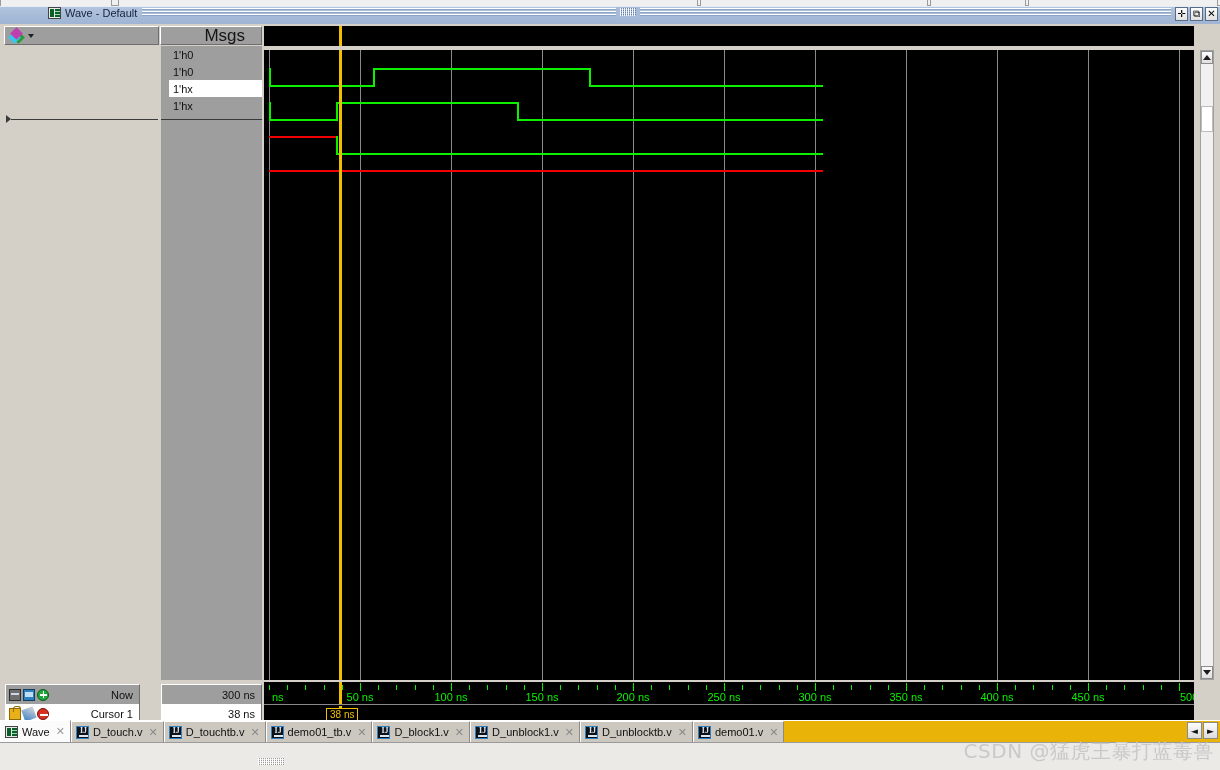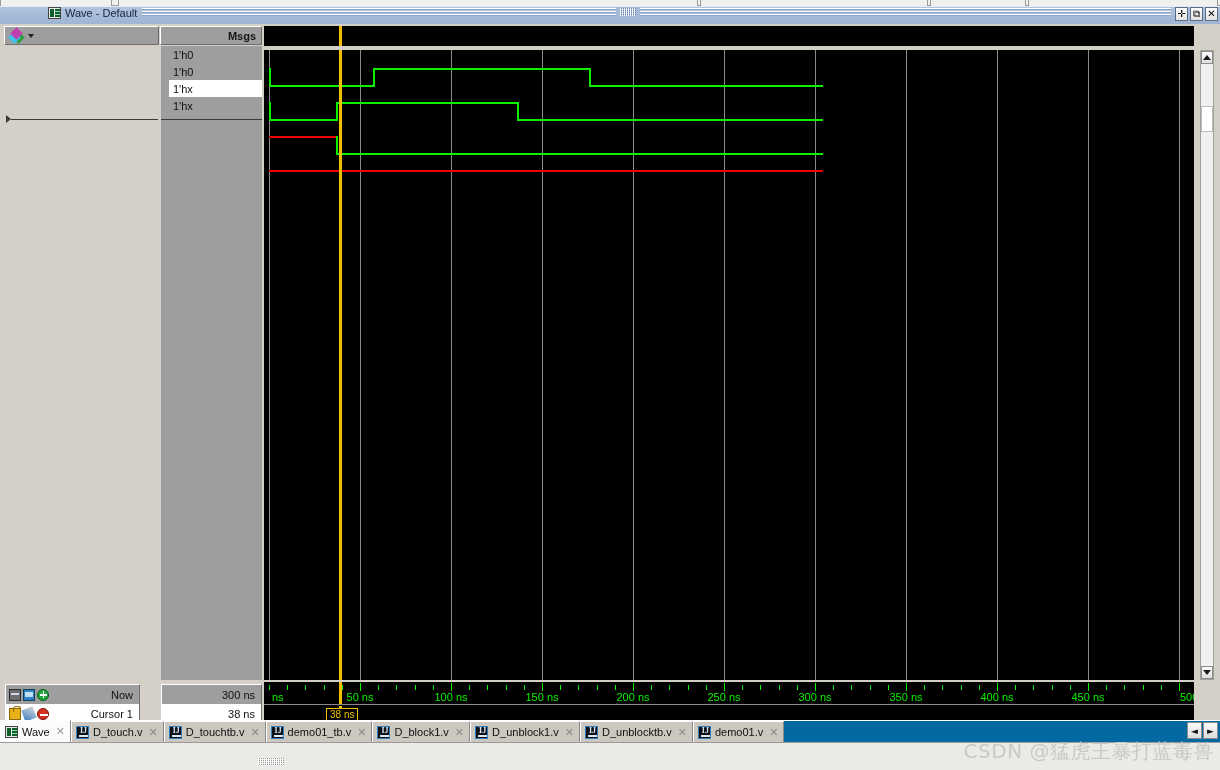--- a/index.html
+++ b/index.html
@@ -111,21 +111,21 @@
   .caret-dn {
     width: 0; height: 0; border-left: 3.5px solid transparent;
     border-right: 3.5px solid transparent; border-top: 4px solid #202020;
     margin-left: 4px; flex: none;
   }
   .hdr-msgs {
     width: 102px; height: 19px; background: #9e9e9e;
     border: 1px solid #ffffff; border-right: 1px solid #6e6e6e;
     border-bottom: 1px solid #6e6e6e; margin-left: 1px;
     display: flex; align-items: center; justify-content: flex-end;
-    padding-right: 5px; color: #151515; font-size: 11px; font-weight: bold;
+    padding-right: 16px; color: #151515; font-size: 17px;
   }
 
   
   .names-col {
     position: absolute; left: 5px; top: 22px; width: 154px; height: 634px;
     background: #9e9e9e; overflow: hidden;
   }
   .vals-col {
     position: absolute; left: 161px; top: 22px; width: 101px; height: 634px;
     background: #9e9e9e; overflow: hidden;
@@ -283,21 +283,21 @@
     background: repeating-conic-gradient(#ffffff 0% 25%, #e4e4e4 0% 50%) 0 0/2px 2px;
   }
   .hsb.wave .hsb-track { background: #f1f1f1; }
   .hsb-cursor-mark {
     position: absolute; top: 1px; width: 1px; height: 12px; background: #f0c000;
   }
 
   
   .tabbar {
     position: absolute; left: 0; top: 720px; width: 1220px; height: 22px;
-    background: #0369a1; border-top: 1px solid #ffffff;
+    background: #eab308; border-top: 1px solid #ffffff;
     display: flex; align-items: flex-end;
   }
   .tab {
     height: 21px; display: flex; align-items: center; gap: 4px;
     padding: 0 5px 0 4px; font-size: 11px; color: #101010;
     background: #ccc8c0;
     border-left: 1px solid #ffffff; border-top: 1px solid #ffffff;
     border-right: 1px solid #8a8a8a;
     cursor: pointer; white-space: nowrap;
   }

